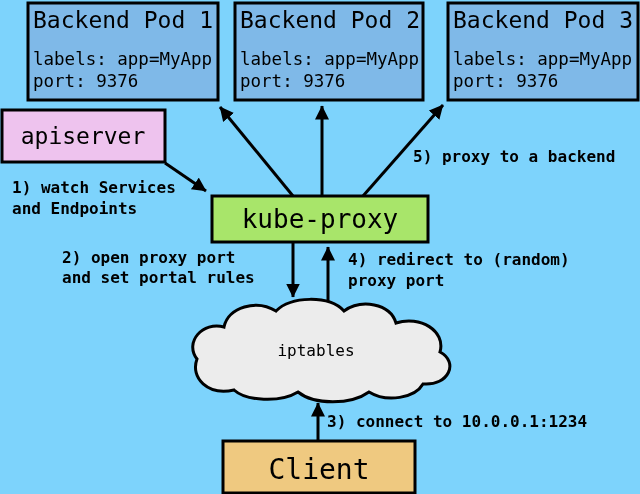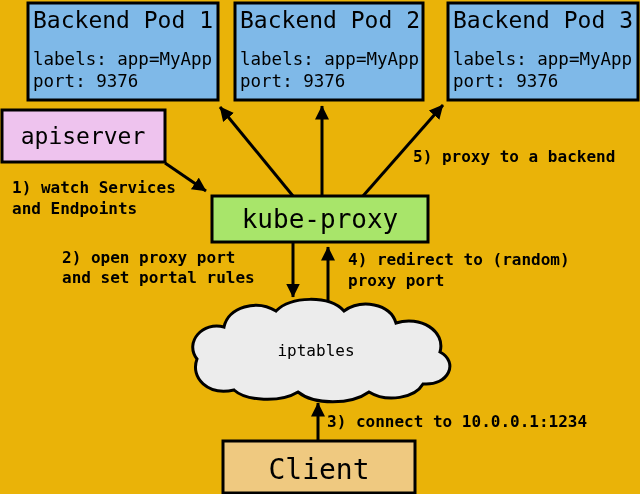--- a/index.html
+++ b/index.html
@@ -1,16 +1,16 @@
 <!DOCTYPE html>
 <html><head>
 <meta charset="utf-8">
 <style>
   html,body{margin:0;padding:0;background:#ffffff;}
-  .stage{position:relative;width:640px;height:494px;background:#eab308;overflow:hidden;}
+  .stage{position:relative;width:640px;height:494px;background:#7dd3fc;overflow:hidden;}
   svg{display:block;}
   text{font-family:"DejaVu Sans Mono","Liberation Mono",monospace;fill:#000000;}
   .pod-title{font-size:23px;}
   .pod-body{font-size:17.5px;}
   .node-lg{font-size:26px;}
   .node-api{font-size:23px;}
   .node-client{font-size:28px;}
   .cloud-label{font-size:16px;}
   .step{font-size:16px;font-weight:bold;}
   .box{stroke:#000000;stroke-width:3;}

